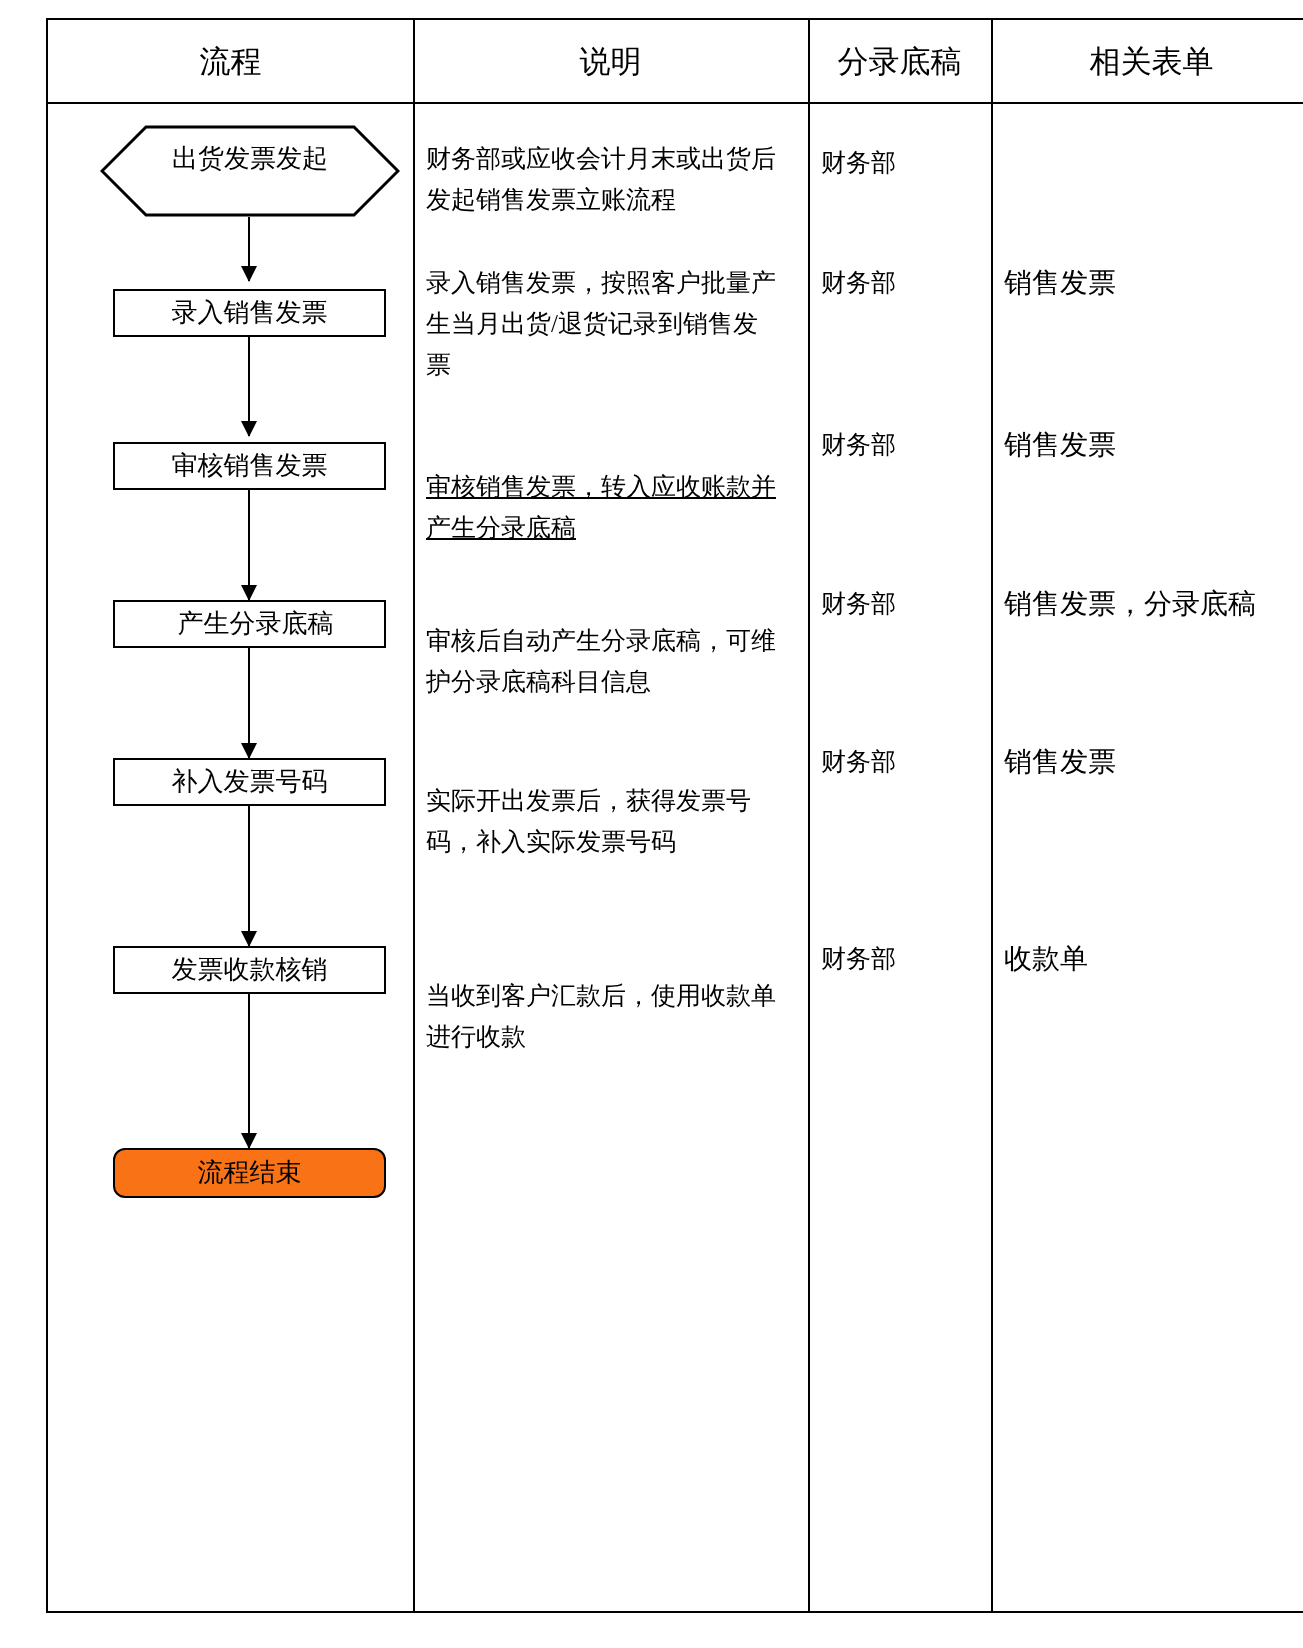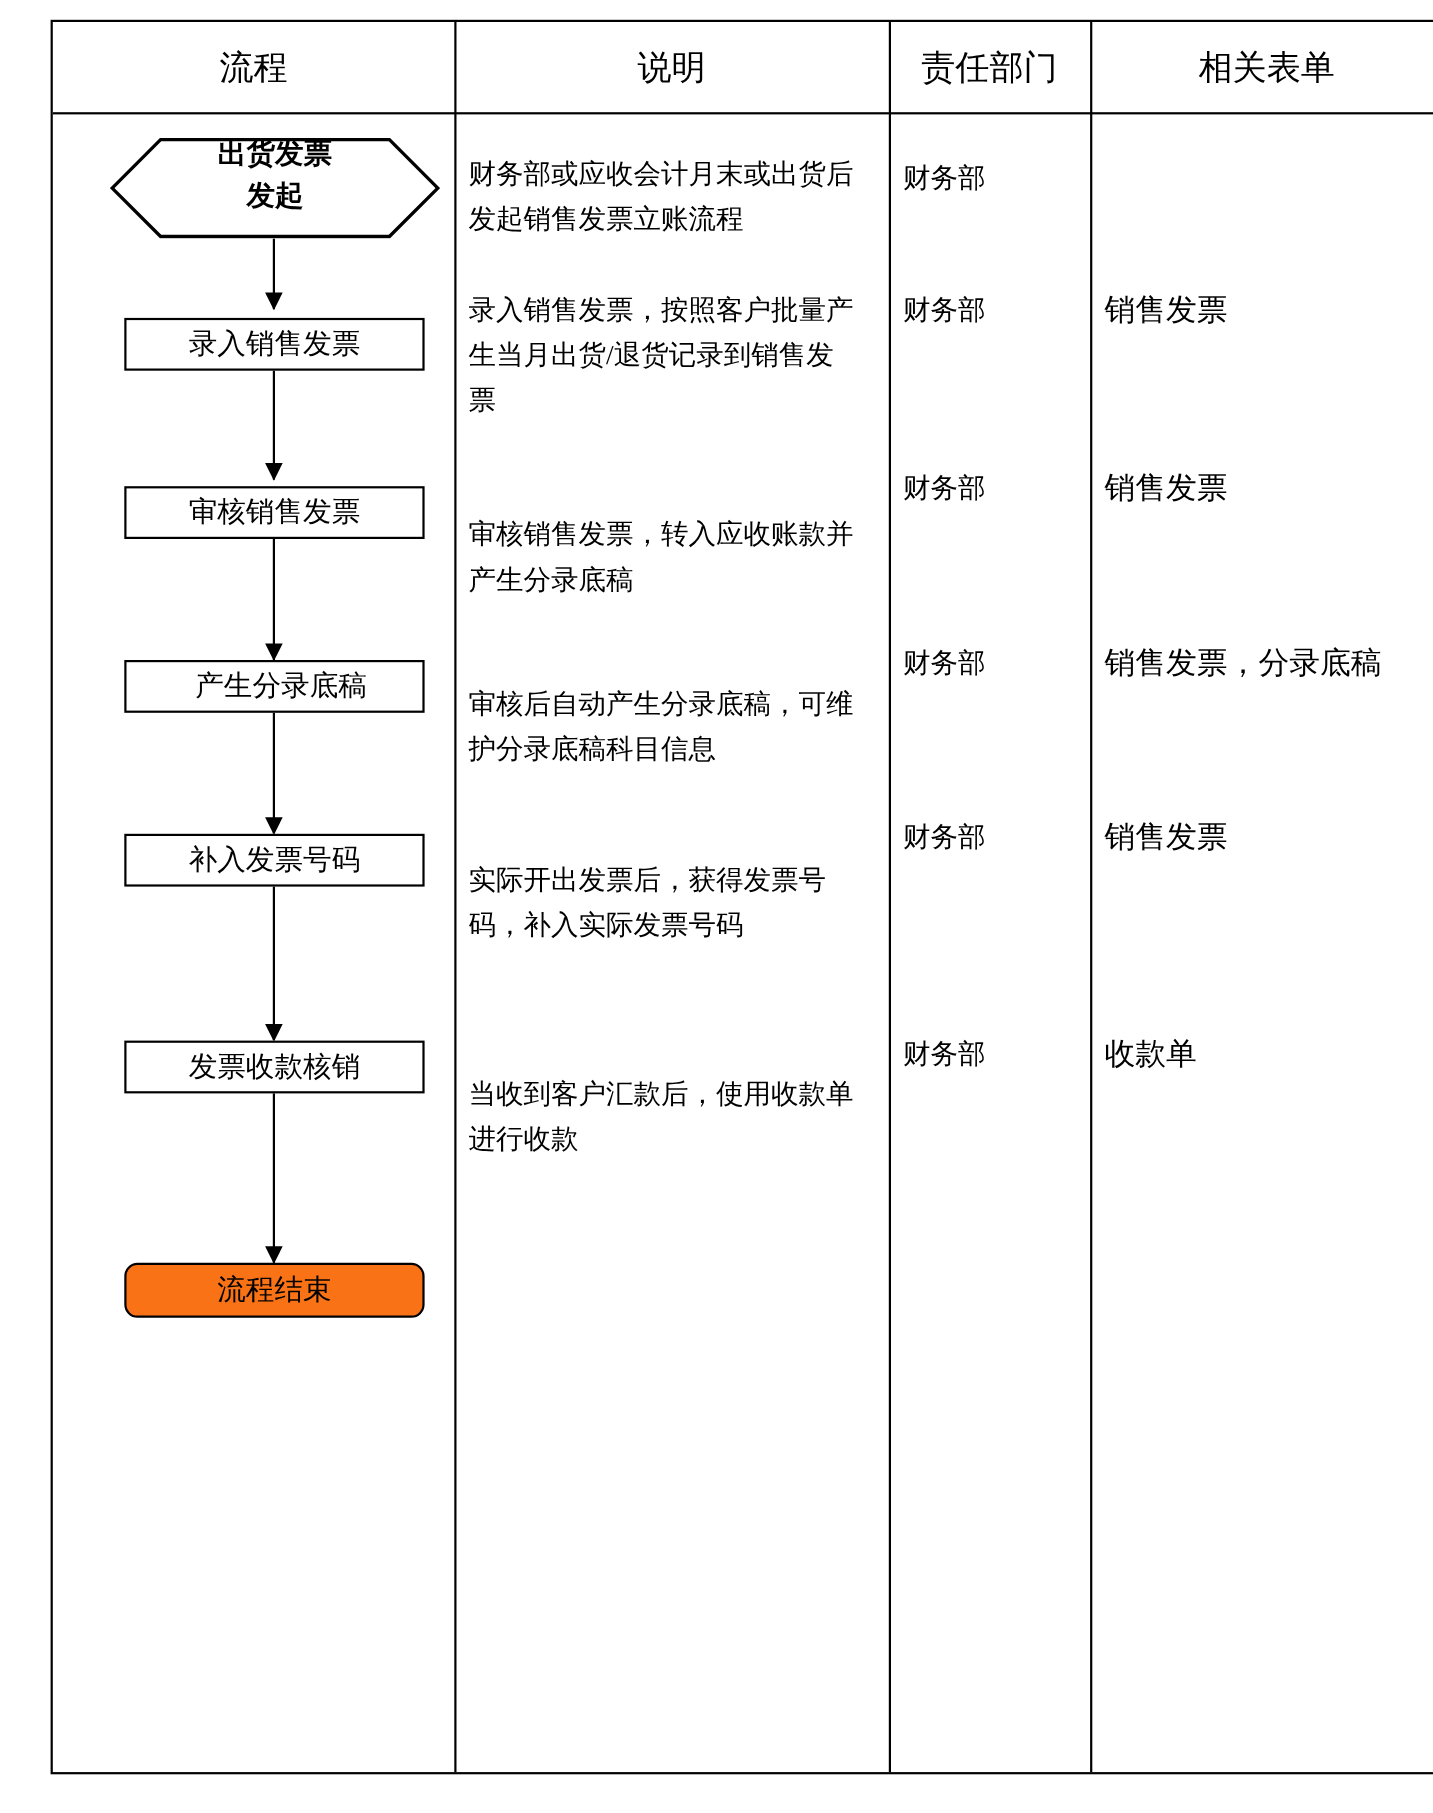--- a/index.html
+++ b/index.html
@@ -111,23 +111,22 @@
     background: #f97316;
   }
 
   
   .node.hexagon {
     left: 54px;
     width: 300px;
     height: 68px;
     border: none;
     background: transparent;
-    flex-direction: column;
+    flex-direction: row;
     line-height: 38px;
-    font-weight: bold;
   }
   .hexagon svg {
     position: absolute;
     left: 0; top: 0;
     width: 300px;
     height: 92px;
   }
   .hexagon .hex-label {
     position: relative;
     z-index: 2;
@@ -191,21 +190,21 @@
 <div class="page">
 
   <div class="table-frame">
     <div class="hline-header"></div>
     <div class="vline c1"></div>
     <div class="vline c2"></div>
     <div class="vline c3"></div>
 
     <div class="hdr h1">流程</div>
     <div class="hdr h2">说明</div>
-    <div class="hdr h3">责任部门</div>
+    <div class="hdr h3">分录底稿</div>
     <div class="hdr h4">相关表单</div>
   </div>
 
   <div class="flow">
 
     <div class="node hexagon" style="top:107px;">
       <svg viewBox="0 0 300 92" preserveAspectRatio="none">
         <polygon points="46,2 254,2 298,46 254,90 46,90 2,46" fill="#ffffff" stroke="#000000" stroke-width="3"></polygon>
       </svg>
       <span class="hex-label">出货发票</span>
@@ -244,21 +243,21 @@
 
     <div class="conn" style="top:976px; height:154px;"></div>
 
     <div class="node terminator" style="top:1130px;">
       <span>流程结束</span>
     </div>
   </div>
 
   <div class="desc" style="top:138px;">财务部或应收会计月末或出货后发起销售发票立账流程</div>
   <div class="desc" style="top:262px;">录入销售发票，按照客户批量产生当月出货/退货记录到销售发票</div>
-  <div class="desc" style="top:466px;">审核销售发票，转入应收账款并产生分录底稿</div>
+  <div class="desc" style="top:466px;text-decoration:underline;">审核销售发票，转入应收账款并产生分录底稿</div>
   <div class="desc" style="top:780px;">实际开出发票后，获得发票号码，补入实际发票号码</div>
   <div class="desc" style="top:620px;">审核后自动产生分录底稿，可维护分录底稿科目信息</div>
   <div class="desc" style="top:975px;">当收到客户汇款后，使用收款单进行收款</div>
 
   <div class="dept" style="top:142px;">财务部</div>
   <div class="dept" style="top:262px;">财务部</div>
   <div class="dept" style="top:424px;">财务部</div>
   <div class="dept" style="top:583px;">财务部</div>
   <div class="dept" style="top:741px;">财务部</div>
   <div class="dept" style="top:938px;">财务部</div>

